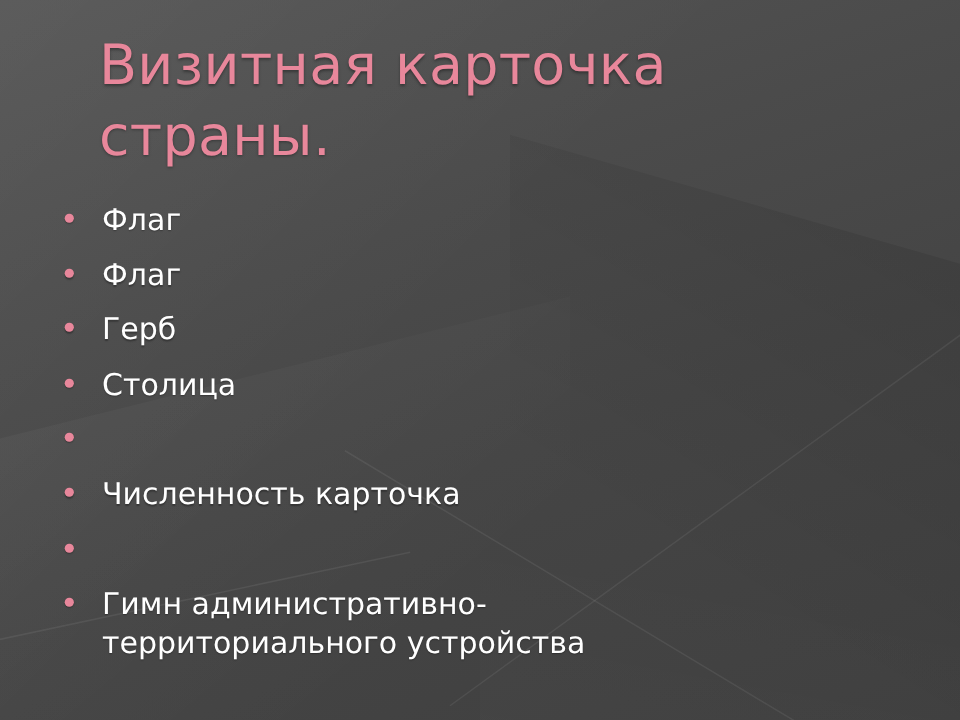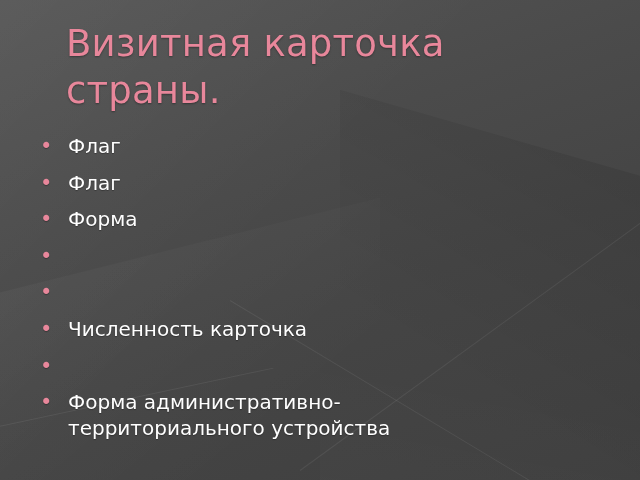--- a/index.html
+++ b/index.html
@@ -144,34 +144,35 @@
     <li>
       <span class="bullet-mark">•</span>
       <span class="bullet-text">Флаг</span>
     </li>
     <li>
       <span class="bullet-mark">•</span>
       <span class="bullet-text">Флаг</span>
     </li>
     <li>
       <span class="bullet-mark">•</span>
-      <span class="bullet-text">Форма</span>
+      <span class="bullet-text">Герб</span>
     </li>
     <li>
       <span class="bullet-mark">•</span>
+      <span class="bullet-text">Столица</span>
     </li>
     <li>
       <span class="bullet-mark">•</span>
     </li>
     <li>
       <span class="bullet-mark">•</span>
       <span class="bullet-text">Численность карточка</span>
     </li>
     <li>
       <span class="bullet-mark">•</span>
     </li>
     <li>
       <span class="bullet-mark">•</span>
-      <span class="bullet-text">Форма административно-территориального устройства</span>
+      <span class="bullet-text">Гимн административно-территориального устройства</span>
     </li>
   </ul>
 
 </div>
 
 </body></html>

